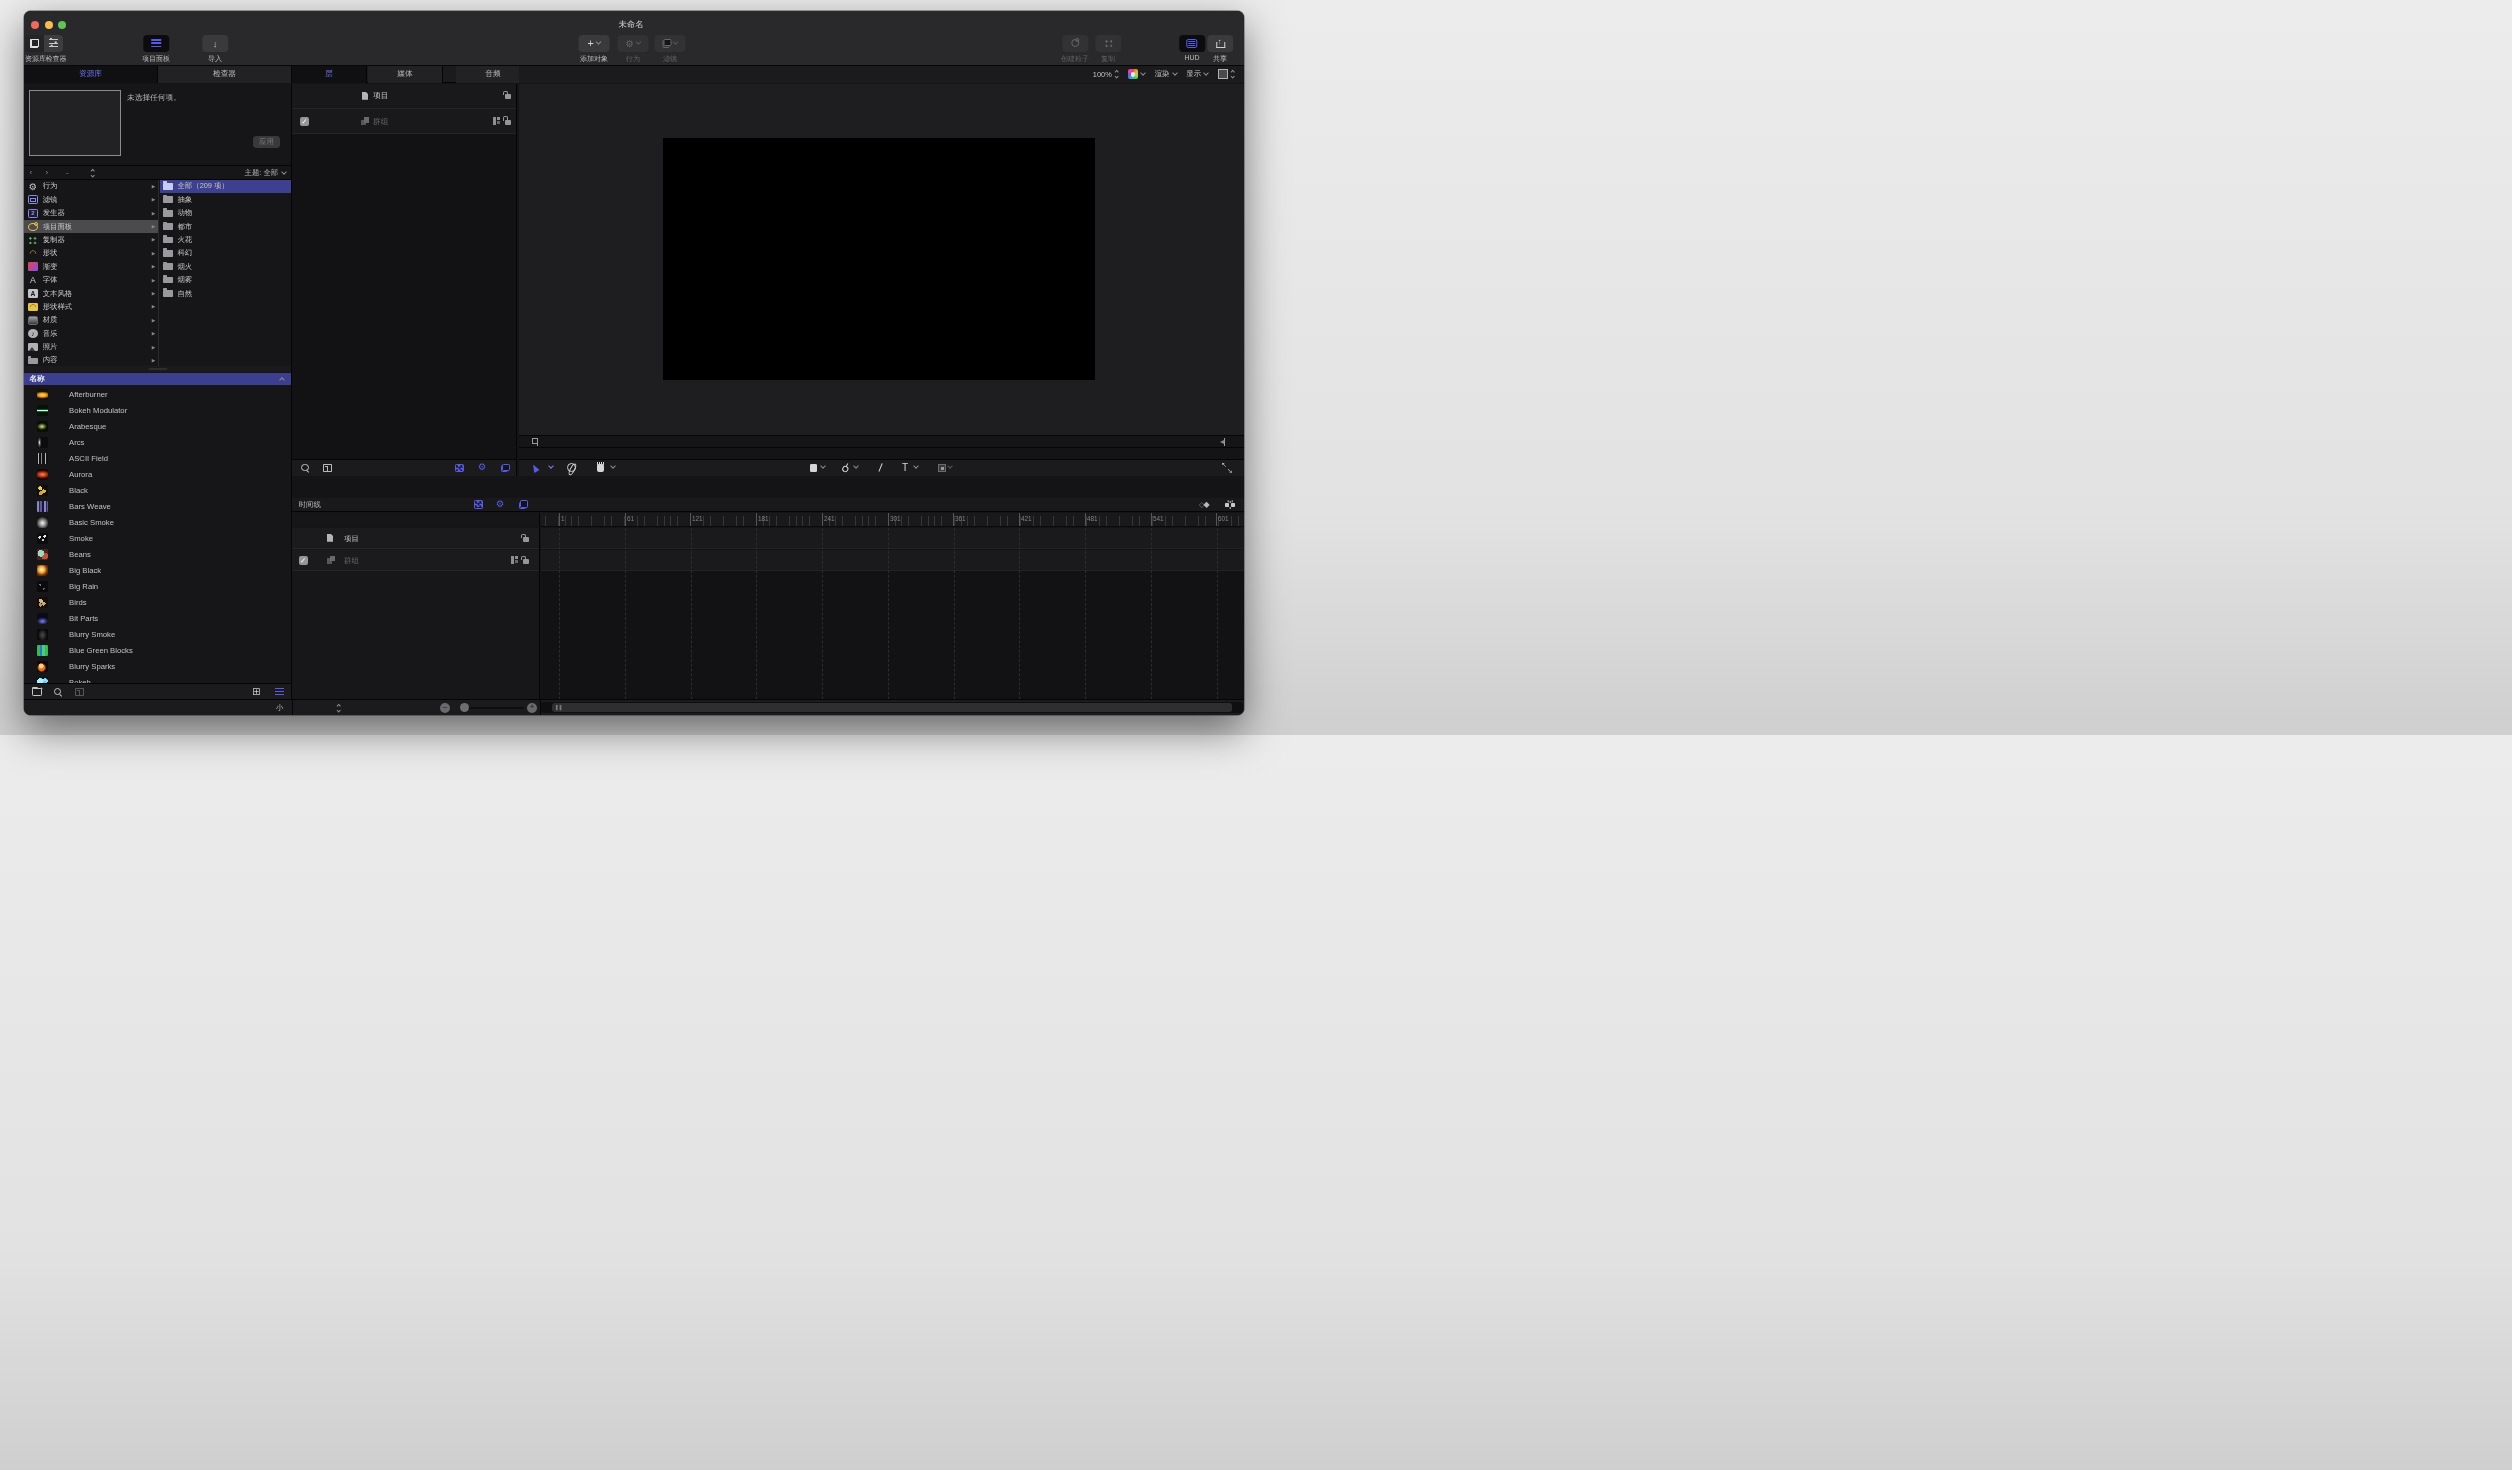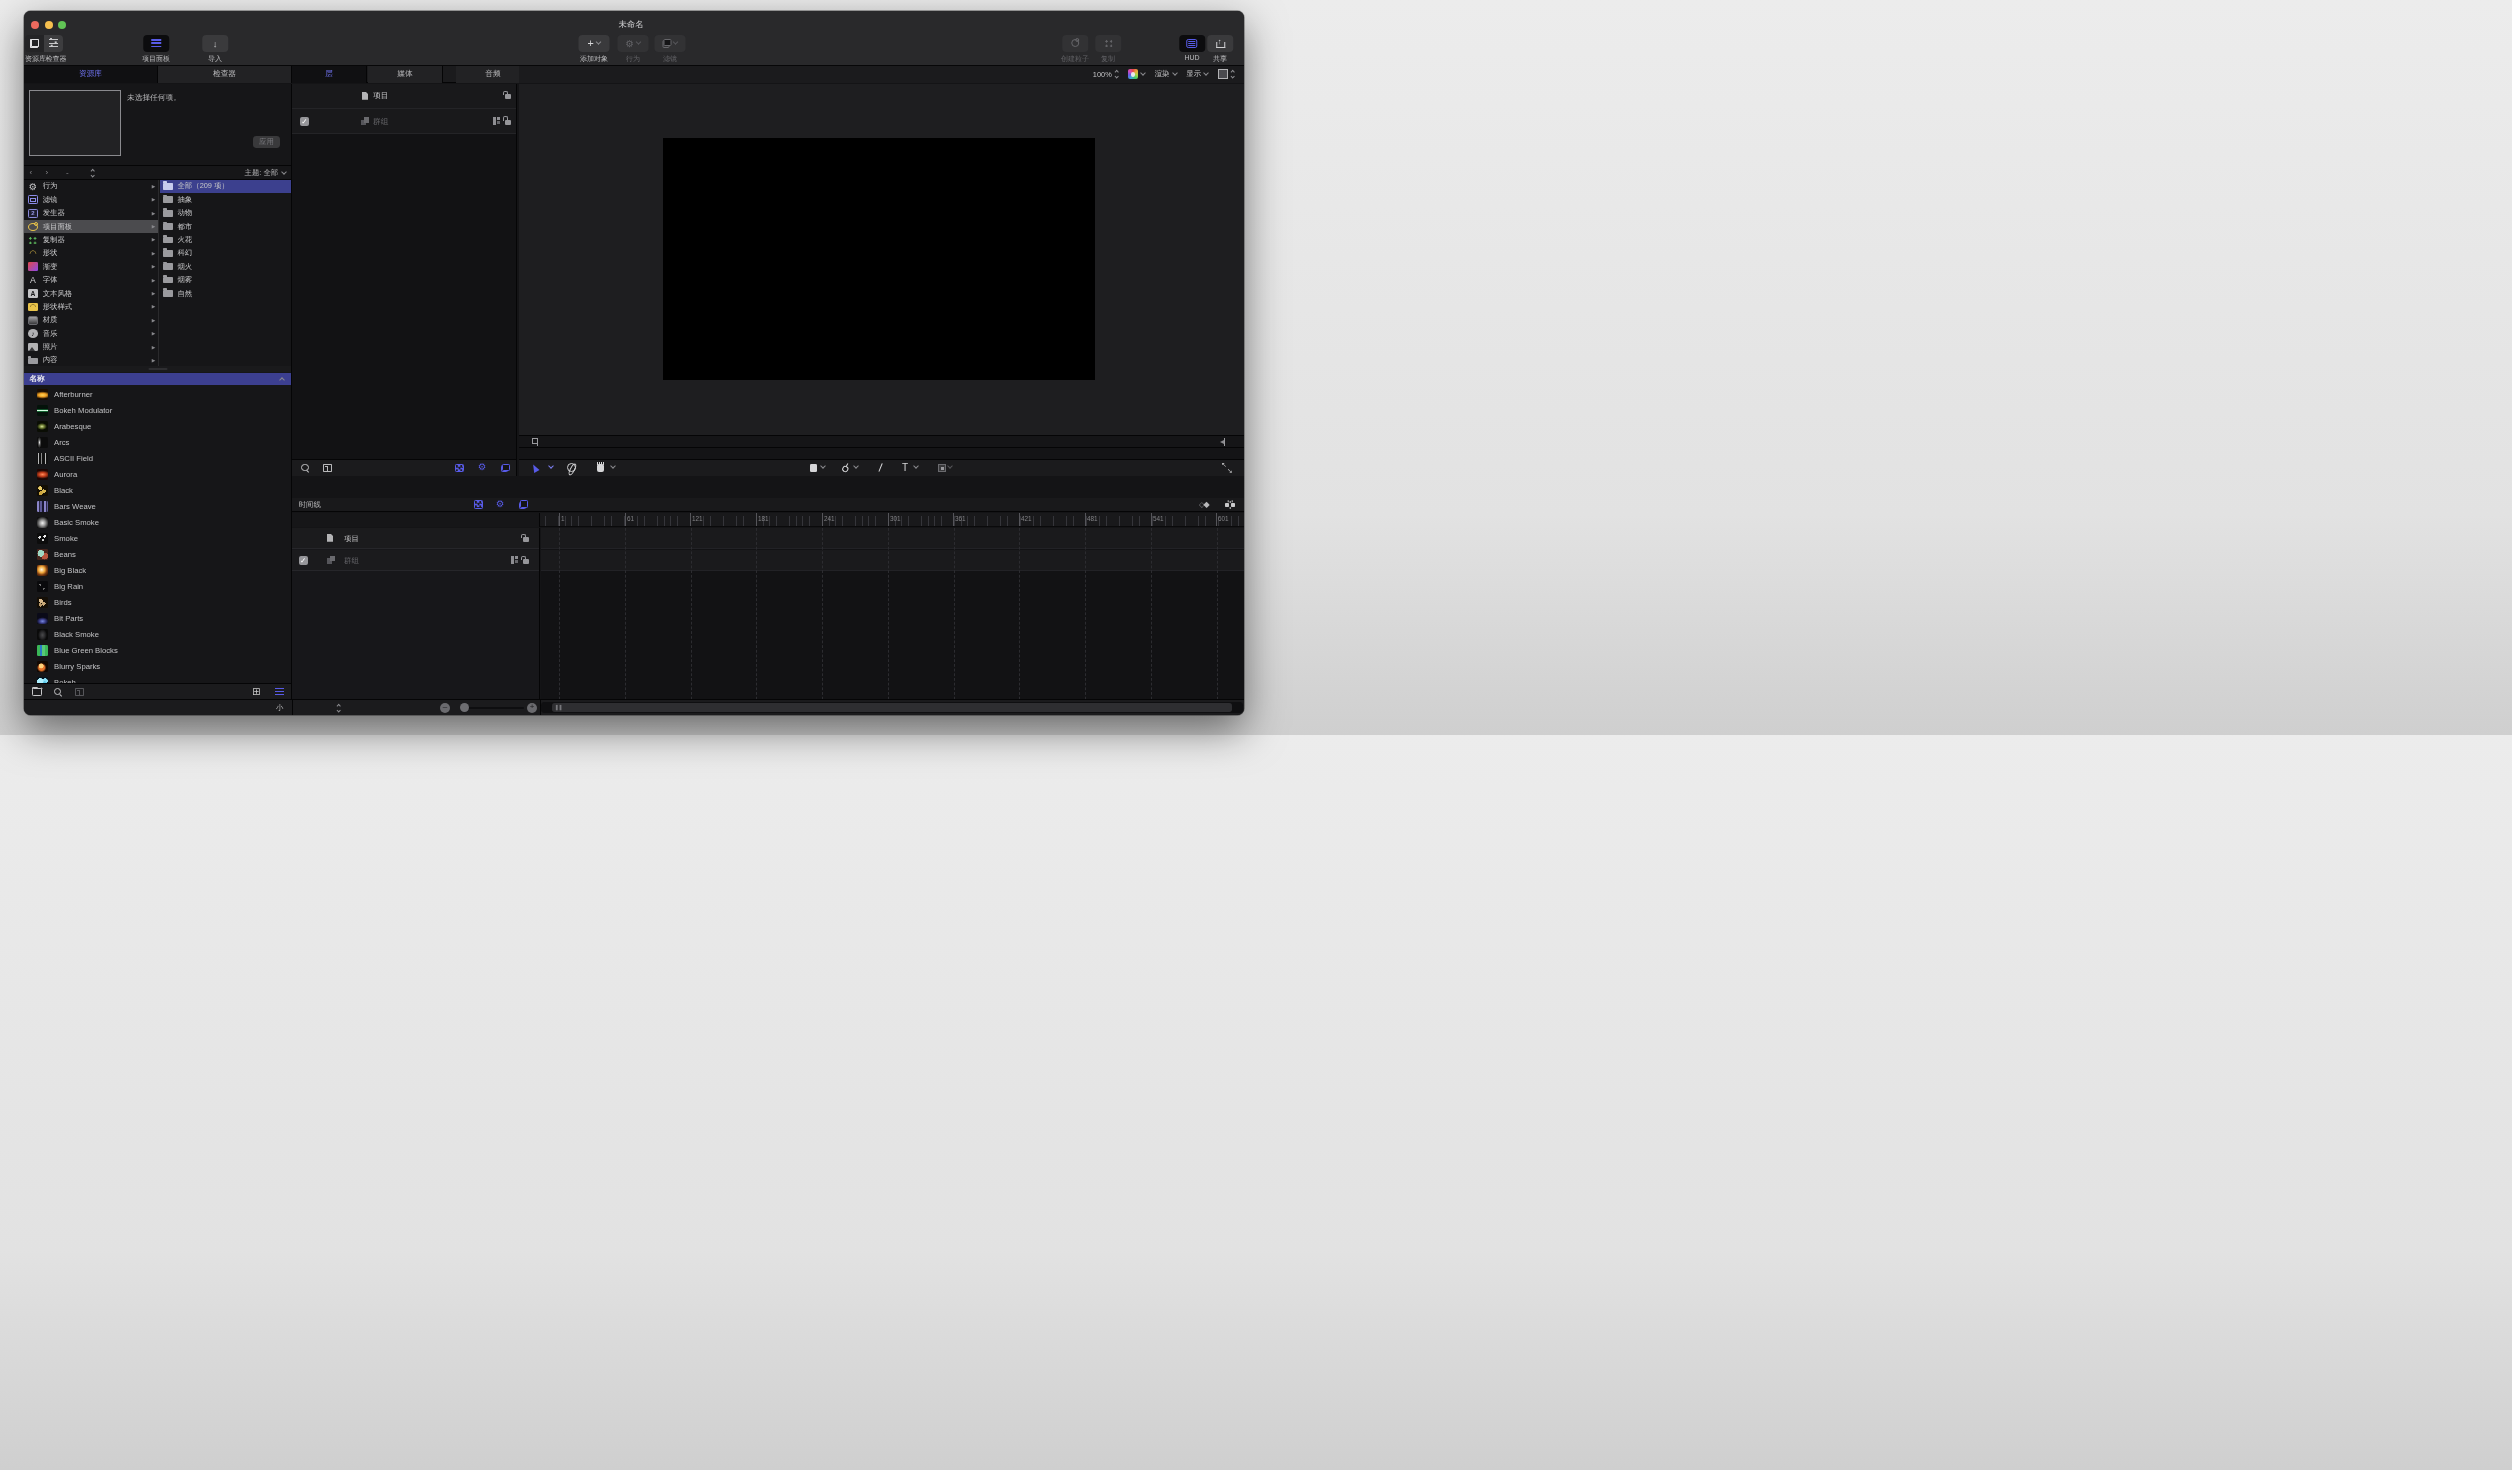--- a/index.html
+++ b/index.html
@@ -179,21 +179,21 @@
   .catrow .disc { position:absolute; right:2.7px; font-size:4.7px; color:#88888c; }
   .catrow.sel { background:#4b4b4e; }
   .foldrow { height:13.4px; display:flex; align-items:center; gap:4.7px; padding-left:3.4px; font-size:7.4px; color:#c6c6c8; }
   .foldrow.sel { background:#3c408e; }
   .foldrow.sel .i-folder, .foldrow.sel .i-folder::before { background:#c7cbee; }
   .dragbar { position:absolute; left:0; top:282px; width:100%; height:6.7px; background:#1a1a1c; }
   .dragbar::after { content:""; position:absolute; left:50%; top:2px; transform:translateX(-50%); width:19px; height:2.7px; border-radius:1.3px; background:#2e2e31; }
   .namehdr { position:absolute; left:0; top:289px; width:100%; height:12px; background:#3c3f90; display:flex; align-items:center; font-size:7.7px; color:#e6e6ee; padding-left:5.4px; font-weight:bold; }
   .namehdr .cv { position:absolute; right:7.4px; }
   .itemlist { position:absolute; left:0; top:303px; width:100%; bottom:16px; overflow:hidden; }
-  .itemrow { height:16px; display:flex; align-items:center; gap:6px; padding-left:12.7px; font-size:7.7px; color:#c2c2c4; }
+  .itemrow { height:16px; display:flex; align-items:center; gap:21px; padding-left:12.7px; font-size:7.7px; color:#c2c2c4; }
   .thumb { width:11.4px; height:11.4px; border-radius:1.3px; background:#000; flex:0 0 11.4px; }
   .libfoot { position:absolute; left:0; bottom:0; width:100%; height:16px; background:#1b1b1d; border-top:0.7px solid #050506; }
 
   
   .midpanel { position:absolute; left:268px; top:73px; width:225px; height:375px; background:#121214; border-right:0.7px solid #050506; }
   .lrow { position:absolute; left:0; width:100%; height:25px; background:#19191b; border-bottom:0.7px solid #242427; }
   .lrow .rlabel { position:absolute; left:81px; top:7.4px; font-size:7.7px; color:#c2c2c4; }
   .lrow .rlabel.dim { color:#66666a; }
   .midfoot { position:absolute; left:268px; top:448px; width:225px; height:17.4px; background:#1b1b1d; border-right:0.7px solid #050506; border-top:0.7px solid #050506; }
 
@@ -583,21 +583,21 @@
           <span>Birds</span>
         </div>
 
         <div class="itemrow">
           <span class="thumb" style="background: radial-gradient(60% 40% at 50% 75%, rgb(122, 138, 224), rgb(58, 62, 138) 45%, rgb(10, 10, 24) 90%);"></span>
           <span>Bit Parts</span>
         </div>
 
         <div class="itemrow">
           <span class="thumb" style="background: radial-gradient(45% 60% at 50% 55%, rgb(74, 74, 76), rgb(42, 42, 44) 50%, rgb(10, 10, 10) 90%);"></span>
-          <span>Black Smoke</span>
+          <span>Blurry Smoke</span>
         </div>
 
         <div class="itemrow">
           <span class="thumb" style="background: repeating-linear-gradient(90deg, rgb(58, 184, 88) 0px, rgb(58, 184, 88) 2.7px, rgb(42, 122, 200) 2.7px, rgb(42, 122, 200) 5.4px, rgb(88, 200, 120) 5.4px, rgb(88, 200, 120) 8px);"></span>
           <span>Blue Green Blocks</span>
         </div>
 
         <div class="itemrow">
           <span class="thumb" style="background: radial-gradient(2.7px at 38% 45%, rgb(255, 210, 122) 80%, transparent), radial-gradient(4.7px at 42% 60%, rgb(232, 116, 42) 60%, transparent), rgb(18, 8, 2);"></span>
           <span>Blurry Sparks</span>

